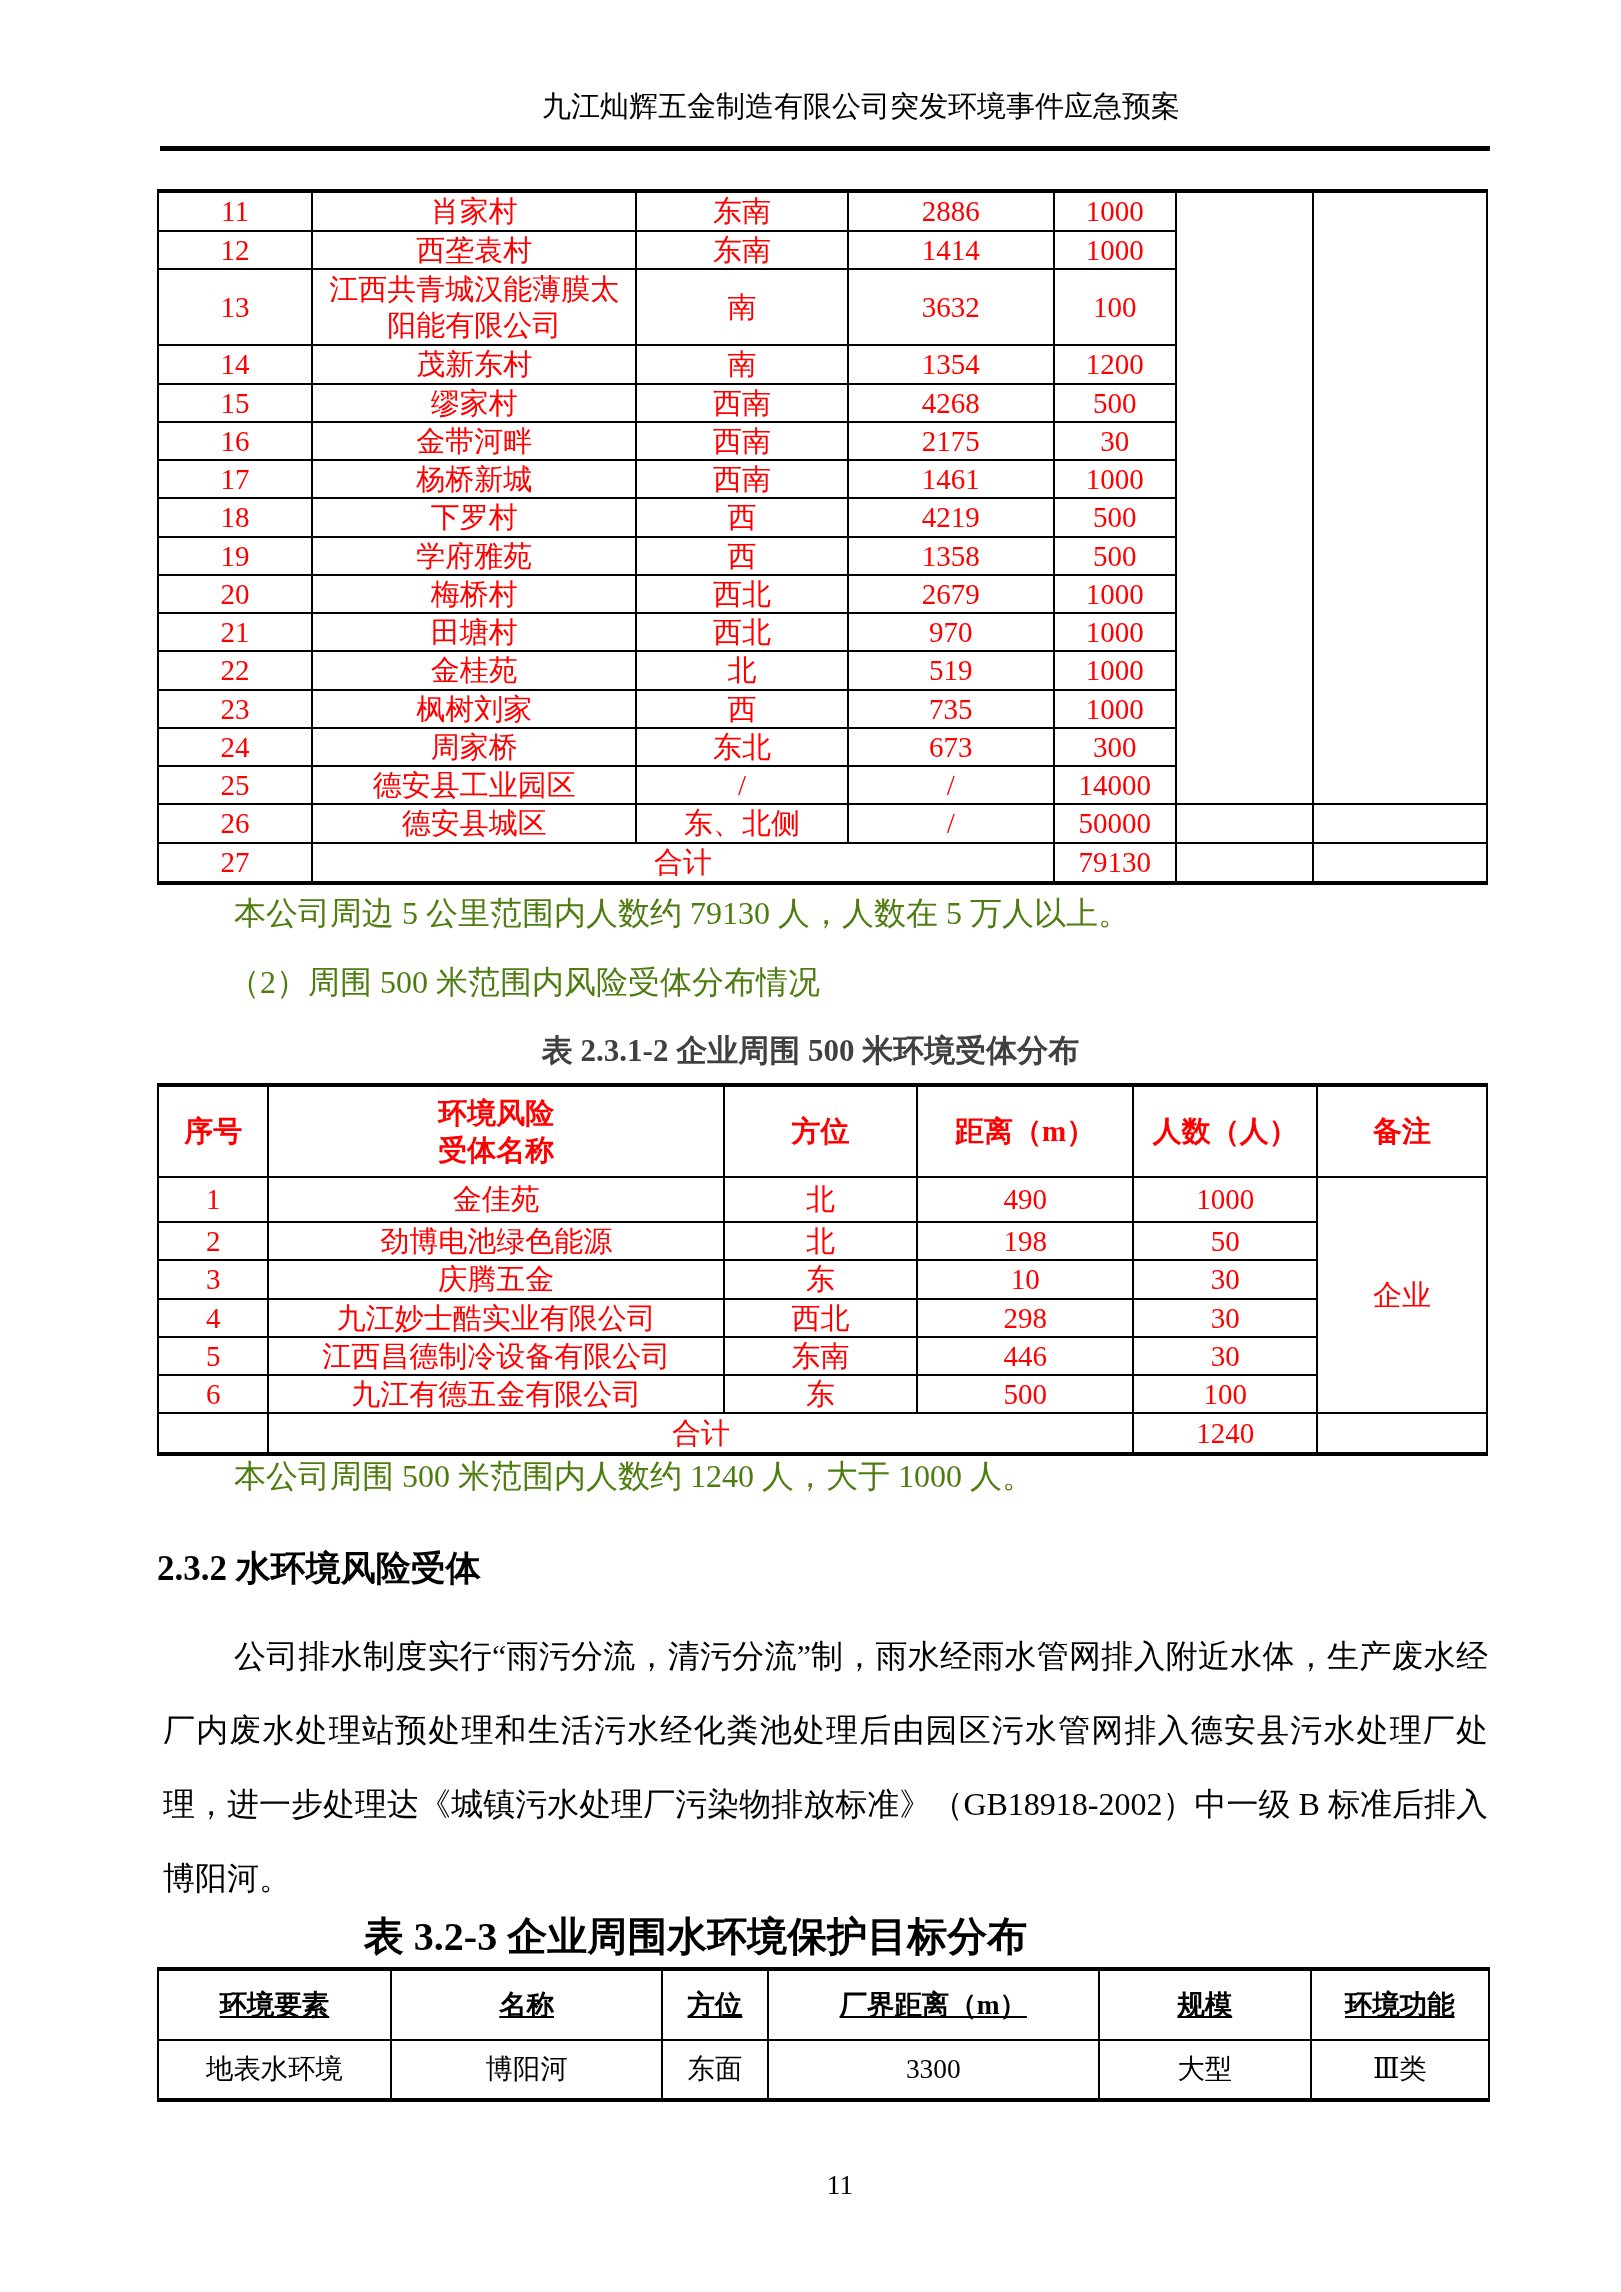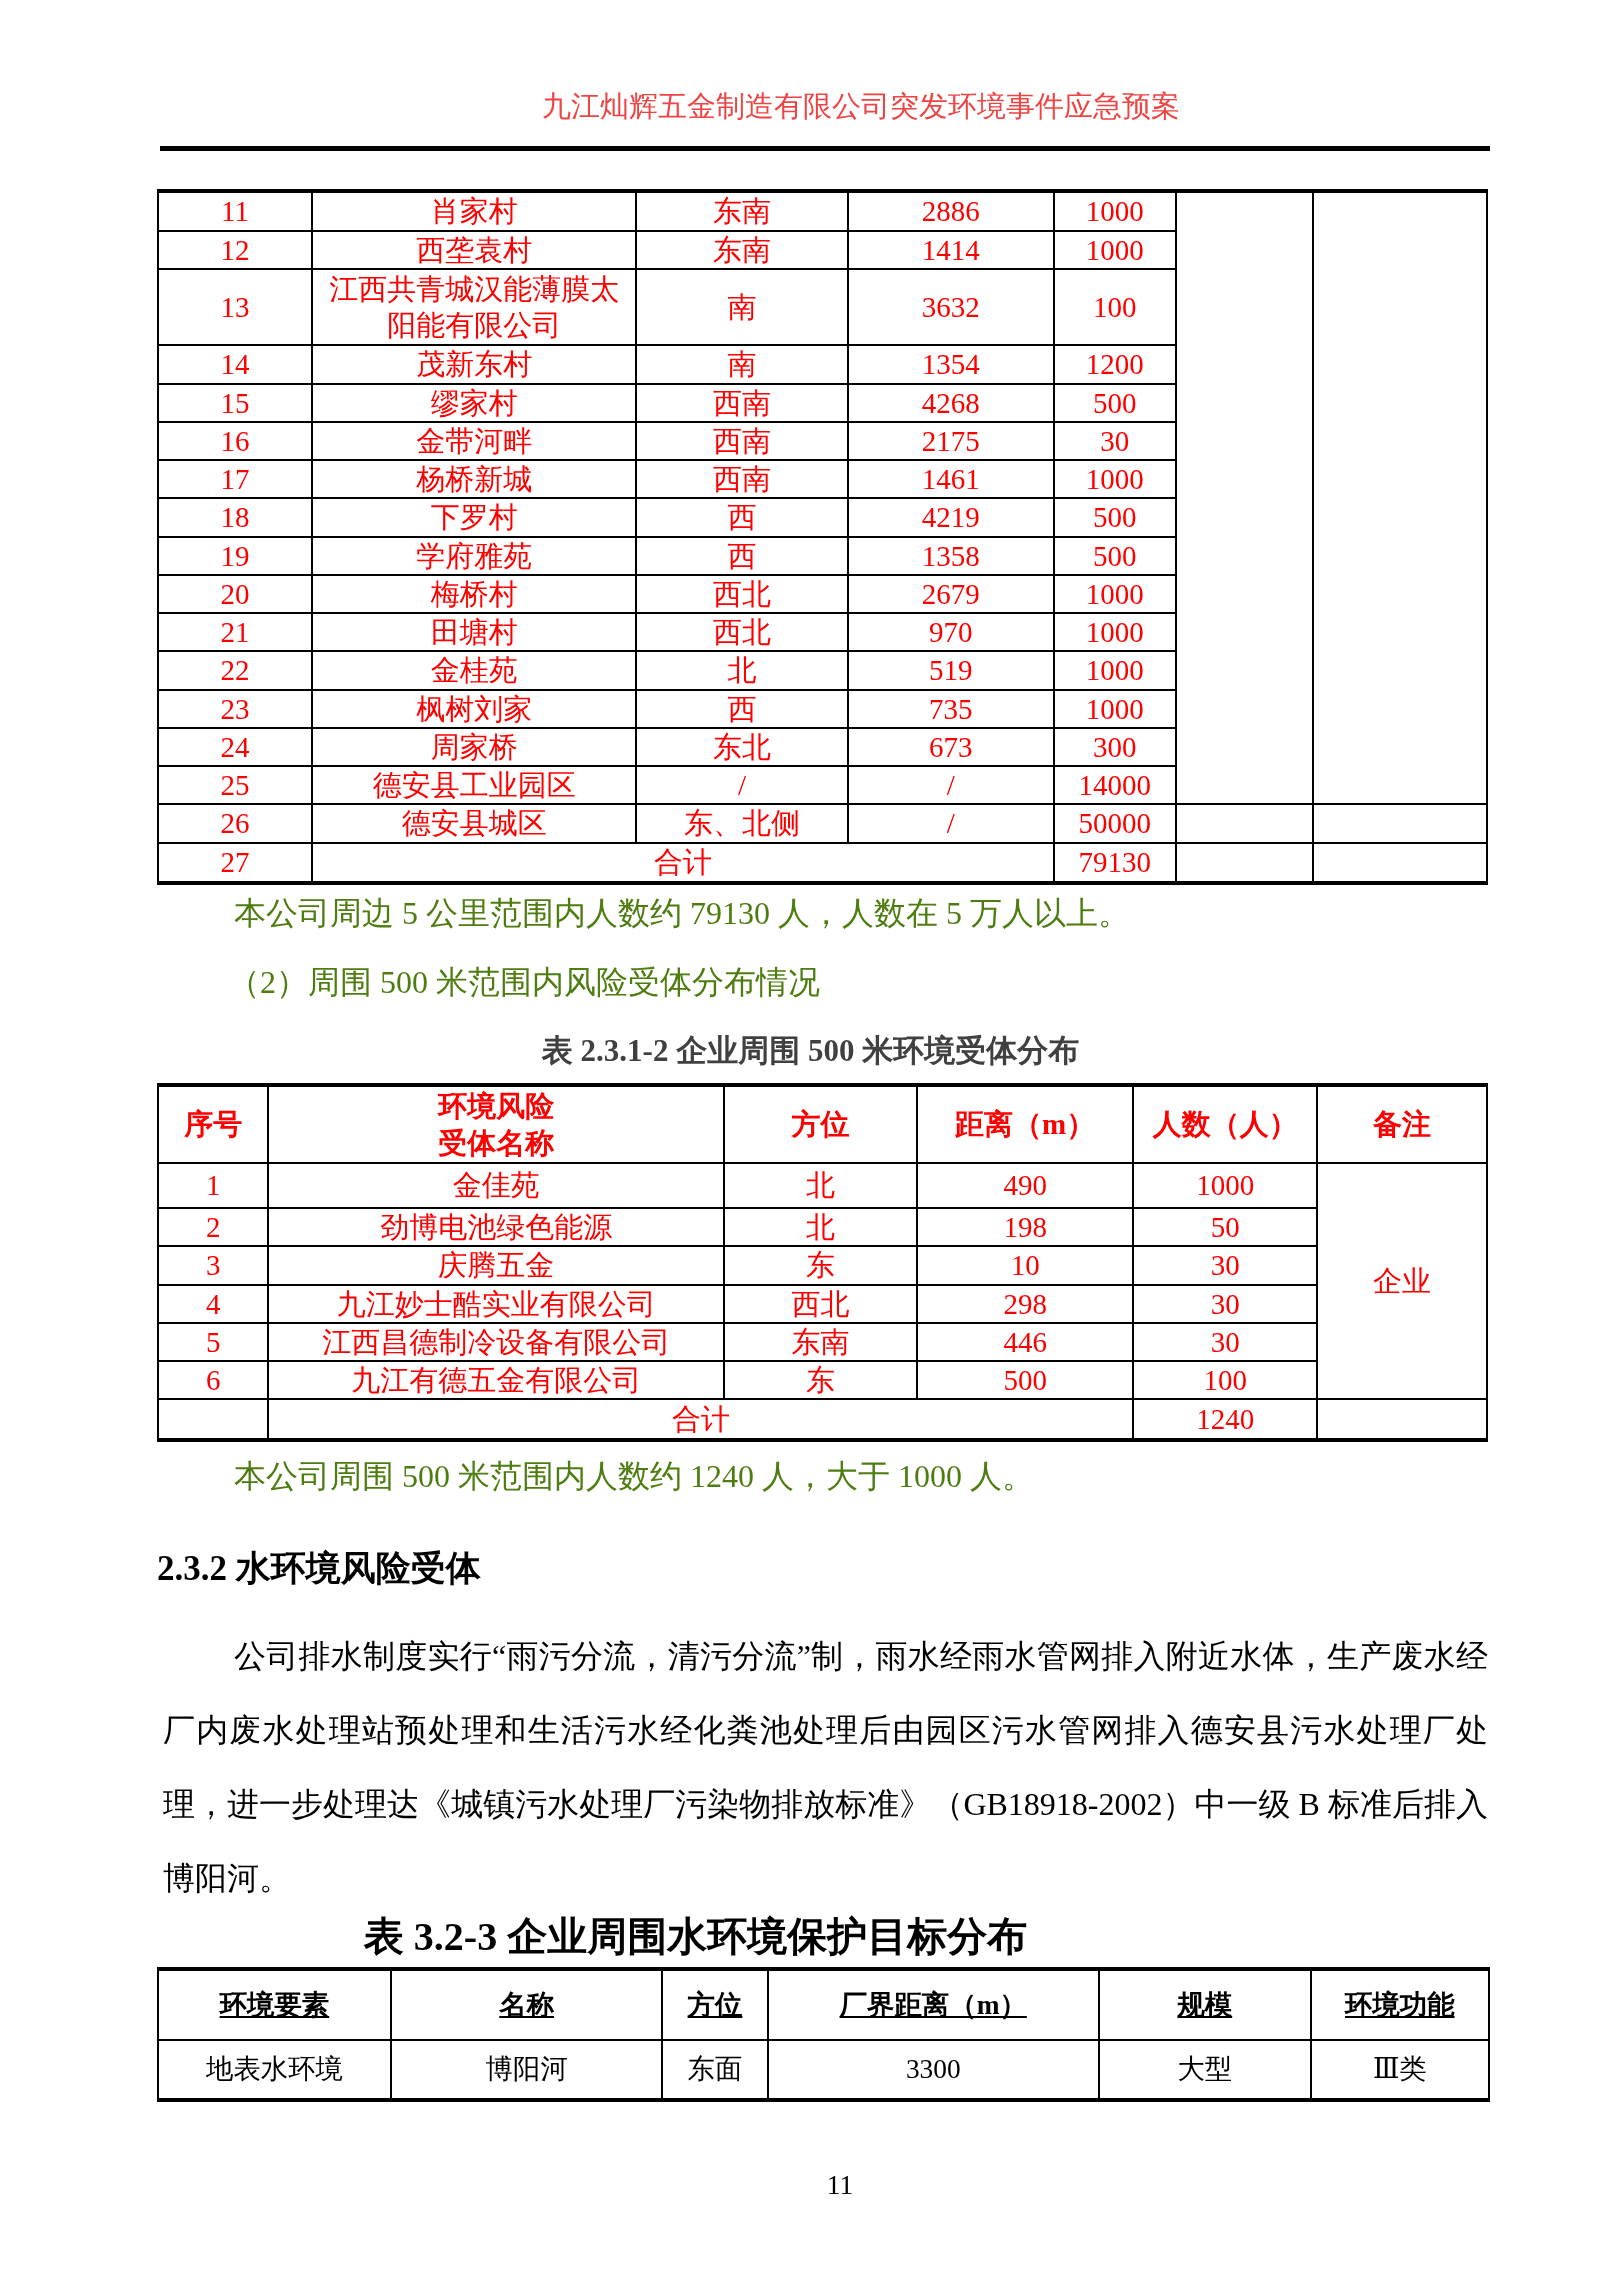--- a/index.html
+++ b/index.html
@@ -6,21 +6,21 @@
   .page {
     position:relative;
     width:1621px; height:2293px;
     background:#ffffff;
     font-family:"Liberation Serif","DejaVu Serif",serif;
     overflow:hidden;
   }
   .abs { position:absolute; }
   .center-self { transform:translateX(-50%); white-space:nowrap; }
 
-  .header-title { top:90px; left:861px; font-size:29px; line-height:33px; color:#ef4444; }
+  .header-title { top:90px; left:861px; font-size:29px; line-height:33px; color:#000000; }
   .header-rule  { top:146px; left:160px; width:1330px; height:4.9px; background:#000; }
 
   .tbl-wrap {
     border-top:4.9px solid #000;
     border-bottom:4.9px solid #000;
   }
   .doc-table {
     border-collapse:collapse;
     width:100%;
     table-layout:fixed;
@@ -232,21 +232,21 @@
     <table class="doc-table red-table">
         <colgroup>
           <col style="width: 8.3%;">
           <col style="width: 34.3%;">
           <col style="width: 14.5%;">
           <col style="width: 16.3%;">
           <col style="width: 13.8%;">
           <col style="width: 12.8%;">
         </colgroup>
         <tbody>
-          <tr class="hdr" style="height: 76px;">
+          <tr class="hdr" style="height: 90px;">
             <td>序号</td>
             <td>环境风险
 受体名称</td>
             <td>方位</td>
             <td>距离（m）</td>
             <td>人数（人）</td>
             <td>备注</td>
           </tr>
           <tr style="height: 45px;">
             <td>1</td>

